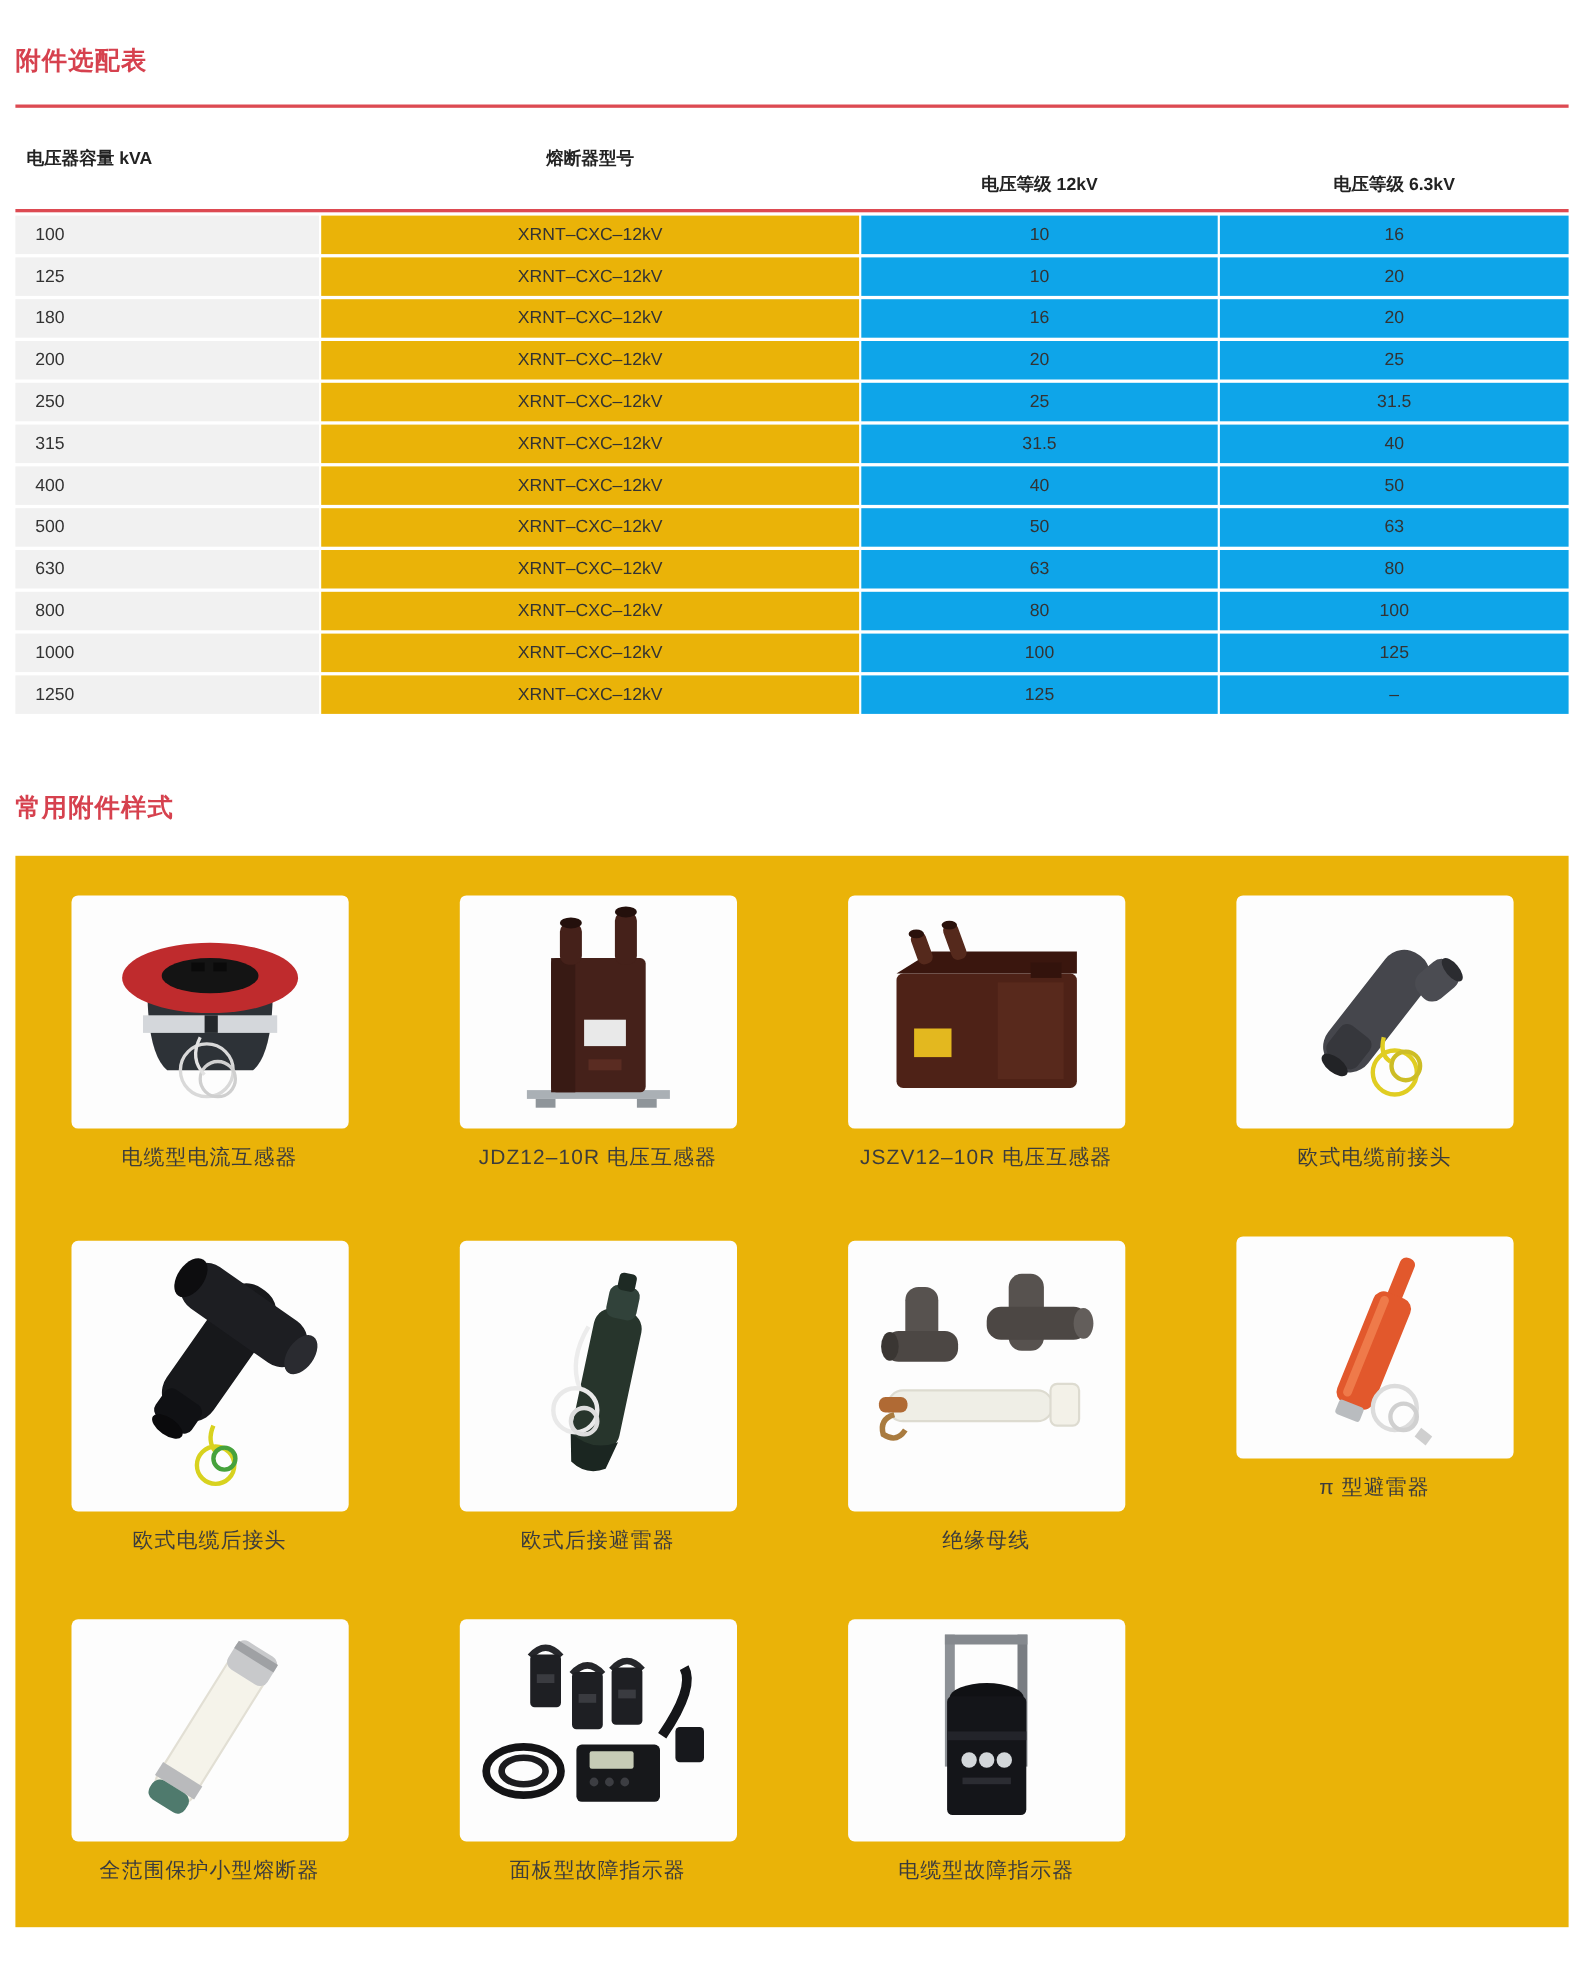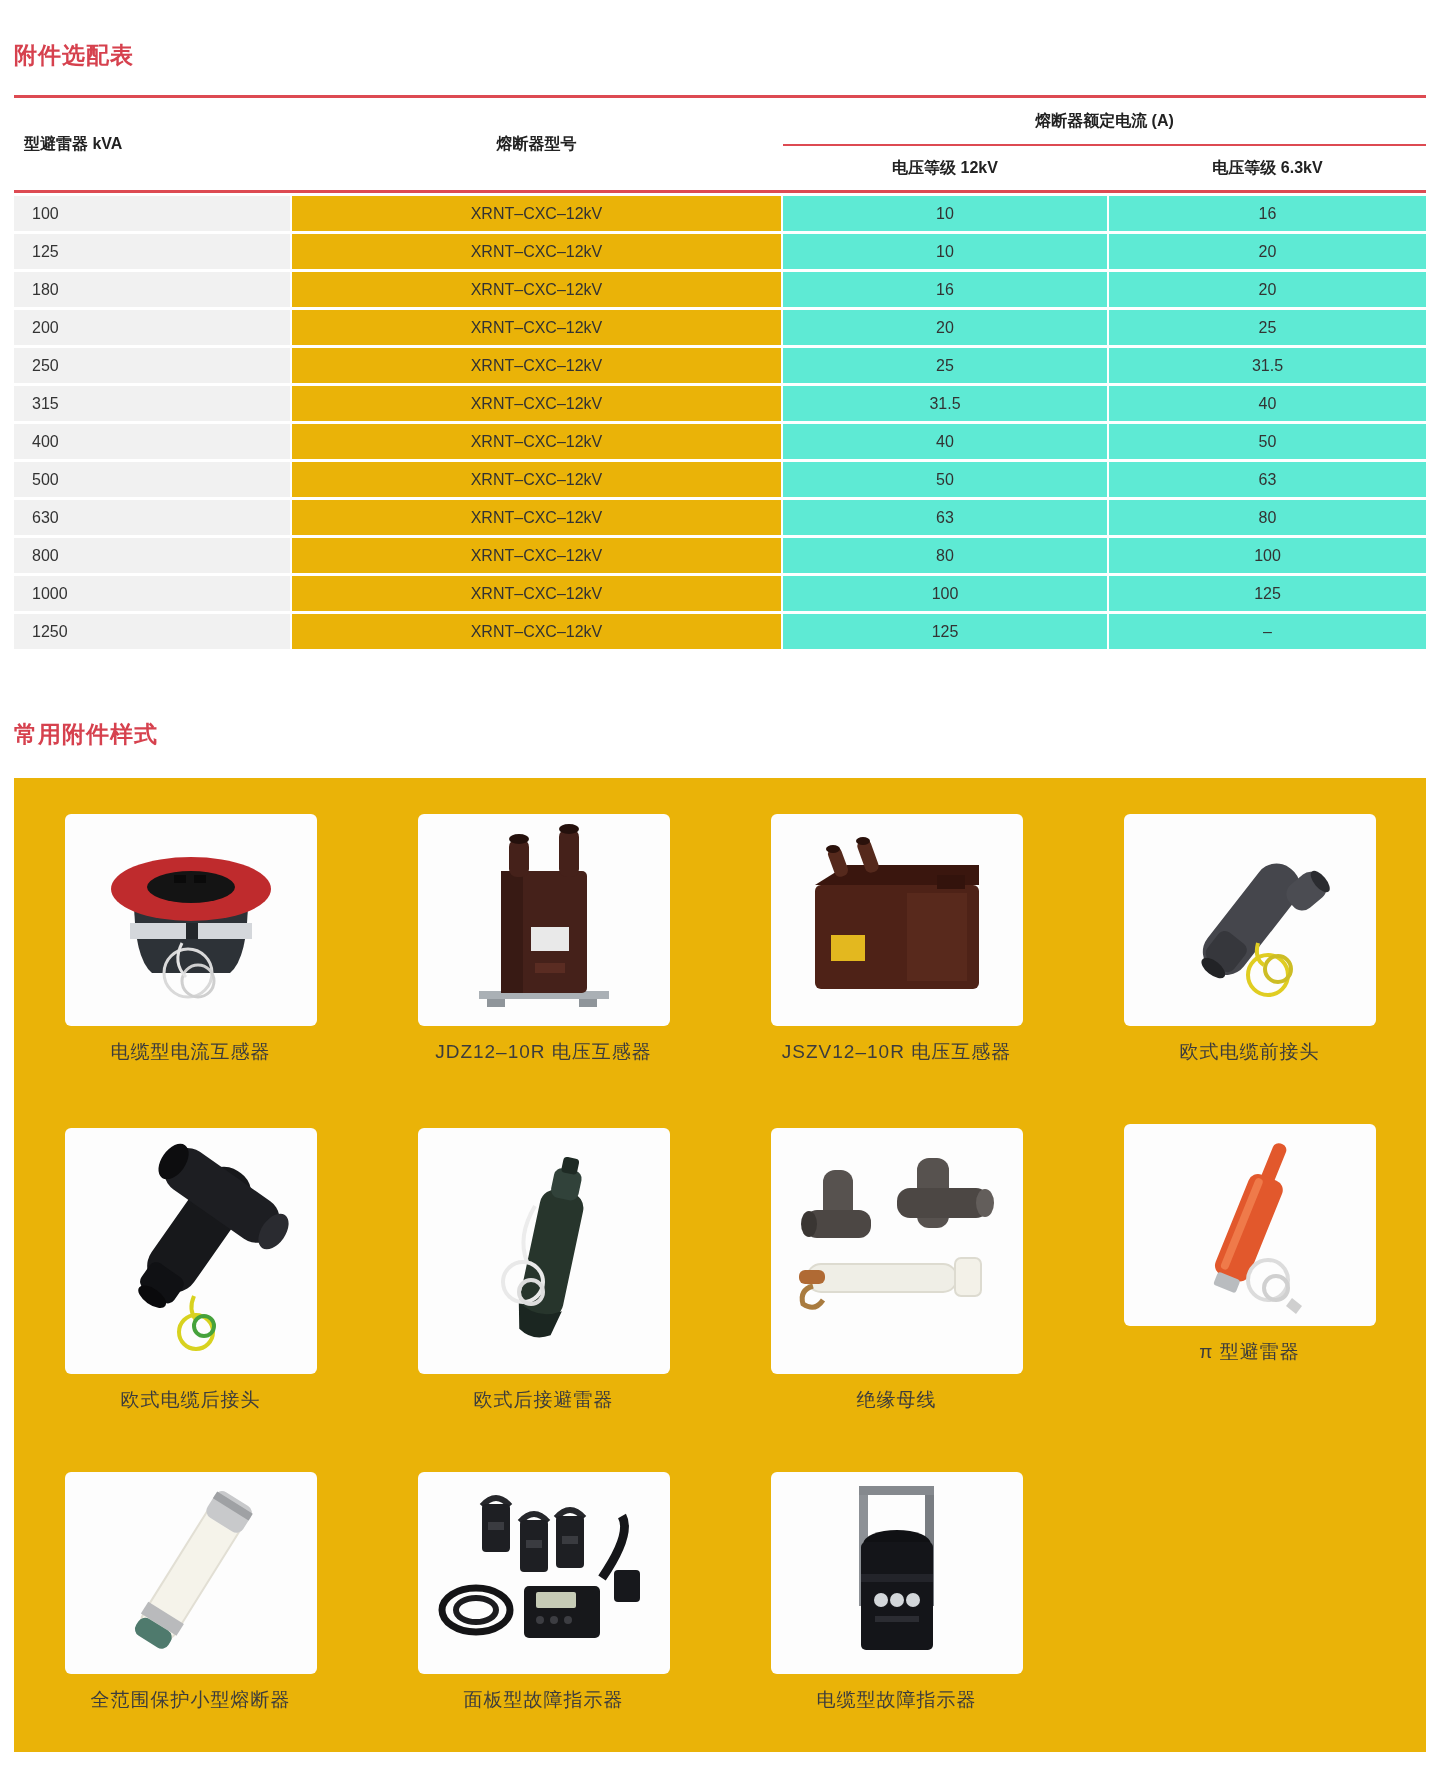--- a/index.html
+++ b/index.html
@@ -40,21 +40,21 @@
   .trow {
     display:grid;
     grid-template-columns:276px 489px 324px 317px;
     column-gap:2px;
     height:35px;
     margin-bottom:3px;
   }
   .trow div { font-size:16px; color:#333; }
   .c-kva   { background:#f1f1f1; display:flex; align-items:center; padding-left:18px; }
   .c-model { background:#eab308; display:flex; align-items:center; justify-content:center; }
-  .c-a     { background:#5eead4; display:flex; align-items:center; justify-content:center; }
+  .c-a     { background:#0ea5e9; display:flex; align-items:center; justify-content:center; }
 
   
   .panel {
     margin:28px 14px 0 14px;
     background:#eab308;
     height:974px;
     display:grid;
     grid-template-columns:repeat(4,1fr);
     grid-template-rows:292px 348px 334px;
   }
@@ -77,23 +77,22 @@
   }
   svg { display:block; }
 </style>
 </head>
 <body>
 
 <h2 class="section-title" id="title1">附件选配表</h2>
 
 <div class="acc-table">
   <div class="thead">
-    <div class="h-kva">型避雷器 kVA</div>
+    <div class="h-kva">电压器容量 kVA</div>
     <div class="h-model">熔断器型号</div>
-    <div class="h-group">熔断器额定电流 (A)</div>
     <div class="h-sub1">电压等级 12kV</div>
     <div class="h-sub2">电压等级 6.3kV</div>
   </div>
   <div class="tbody">
     <div class="trow">
         <div class="c-kva">100</div>
         <div class="c-model">XRNT–CXC–12kV</div>
         <div class="c-a">10</div>
         <div class="c-a">16</div>
       </div>

